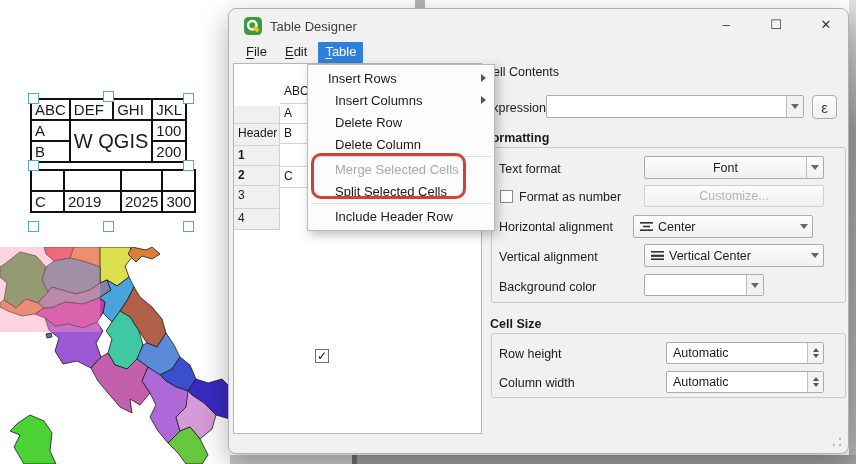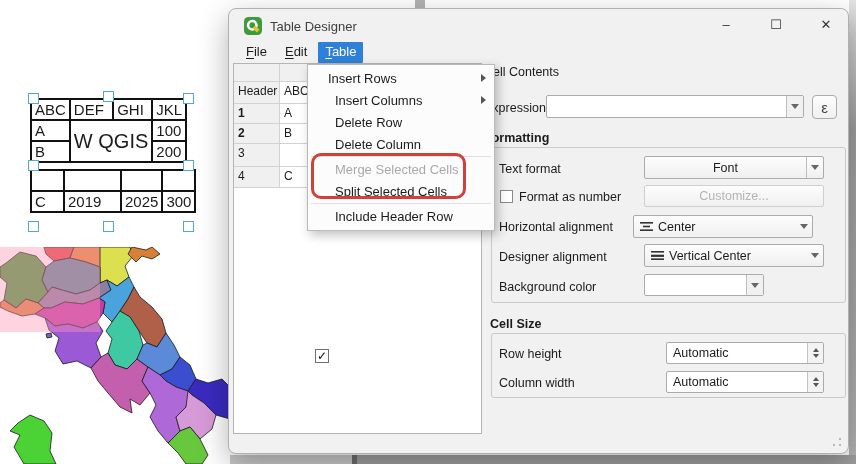--- a/index.html
+++ b/index.html
@@ -33,21 +33,21 @@
   .winbtn { font-size:13px; color:#333; width:30px; text-align:center; cursor:default; }
   .menu-lbl { font-size:13px; padding:2px 7px; }
   .menu-lbl u { text-decoration:underline; text-underline-offset:2px; }
   #menu-table { background:#2f80d9; color:#fff; border-radius:1px; }
 
   
   #grid { left:4px; top:54px; width:249px; height:371px; background:#fff;
     border:1px solid #b5b5b5; overflow:hidden; }
   .gcell { position:absolute; font-size:12px; border-right:1px solid #d2d2d2;
     border-bottom:1px solid #d2d2d2; padding:2px 4px; background:#fff; }
-  .ghead { background:#f0f0f0; }
+  .ghead { background:#f0f0f0;margin-top:42px; }
   .gbold { font-weight:bold; }
 
   
   .lbl { position:absolute; font-size:12.5px; white-space:nowrap; }
   .blbl { font-weight:bold; }
   .grp { position:absolute; border:1px solid #c9c9c9; border-radius:3px; }
   .ctrl { position:absolute; background:linear-gradient(#fdfdfd,#f0f0f0);
     border:1px solid #ababab; border-radius:2px; font-size:12.5px;
     display:flex; align-items:center; }
   .ctrl .grow { flex:1; }
@@ -245,21 +245,21 @@
         <rect x="0" y="1" width="13" height="1.6" fill="#333"></rect>
           <rect x="3" y="4.7" width="7" height="1.6" fill="#333"></rect>
           <rect x="0" y="8.4" width="13" height="1.6" fill="#333"></rect>
       </svg>
       <span class="grow">Center</span>
       <span class="ddsec" style="border-left:none;">
           <span class="tri-down"></span>
         </span>
     </div>
 
-    <span class="lbl" style="left:270px;top:241px;">Designer alignment</span>
+    <span class="lbl" style="left:270px;top:241px;">Vertical alignment</span>
     <div class="ctrl" style="left:415px;top:235px;width:180px;height:23px;">
       <svg class="alicon" width="13" height="11" viewBox="0 0 13 11">
         <rect x="0" y="1" width="13" height="1.6" fill="#333"></rect>
           <rect x="0" y="4.7" width="13" height="2.2" fill="#333"></rect>
           <rect x="0" y="8.4" width="13" height="1.6" fill="#333"></rect>
       </svg>
       <span class="grow">Vertical Center</span>
       <span class="ddsec" style="border-left:none;">
           <span class="tri-down"></span>
         </span>

